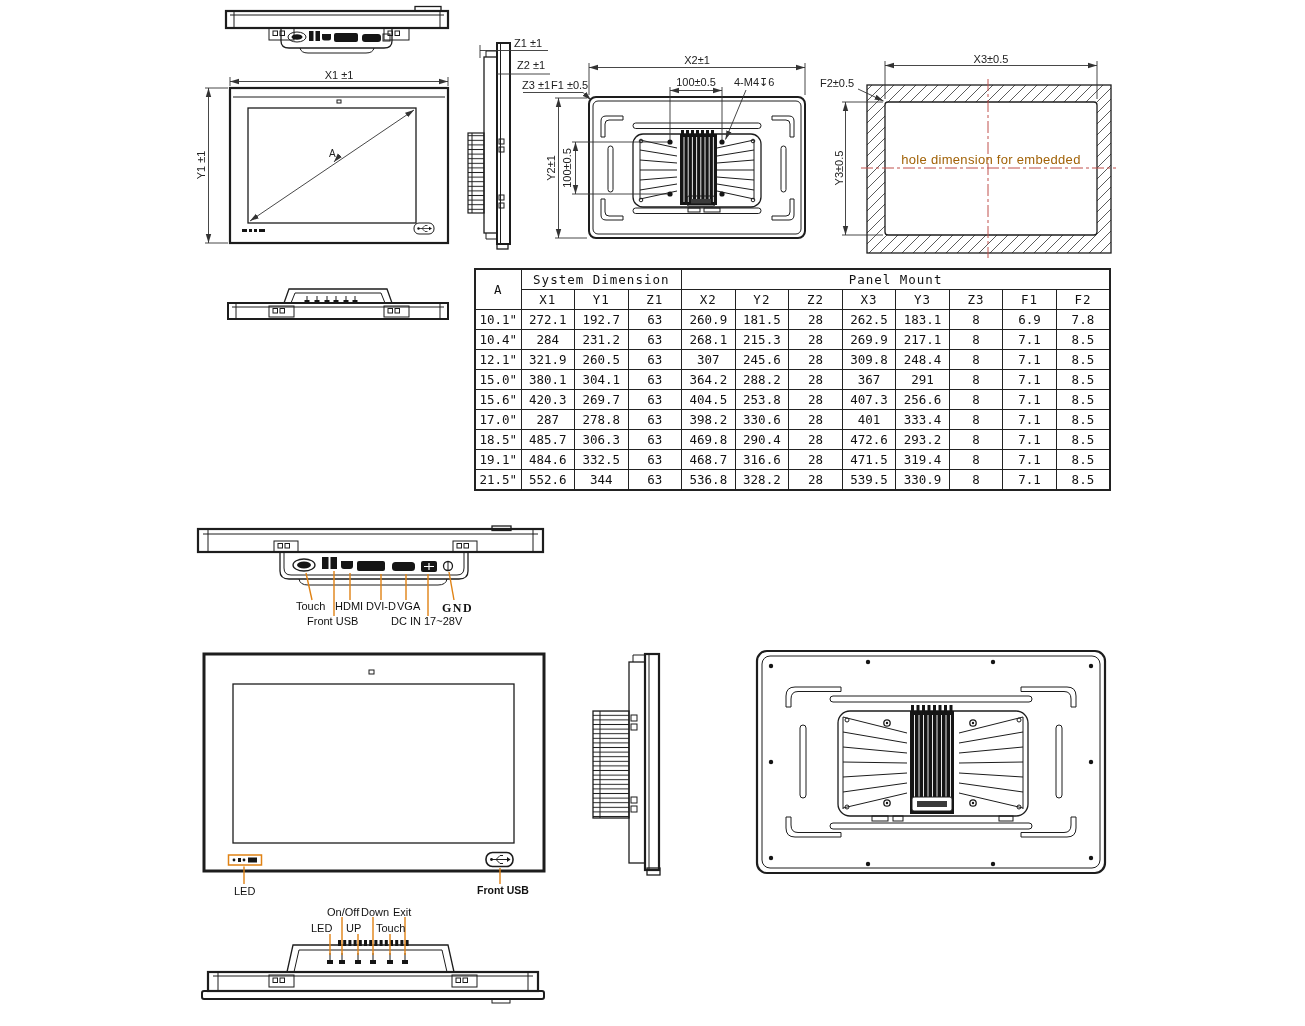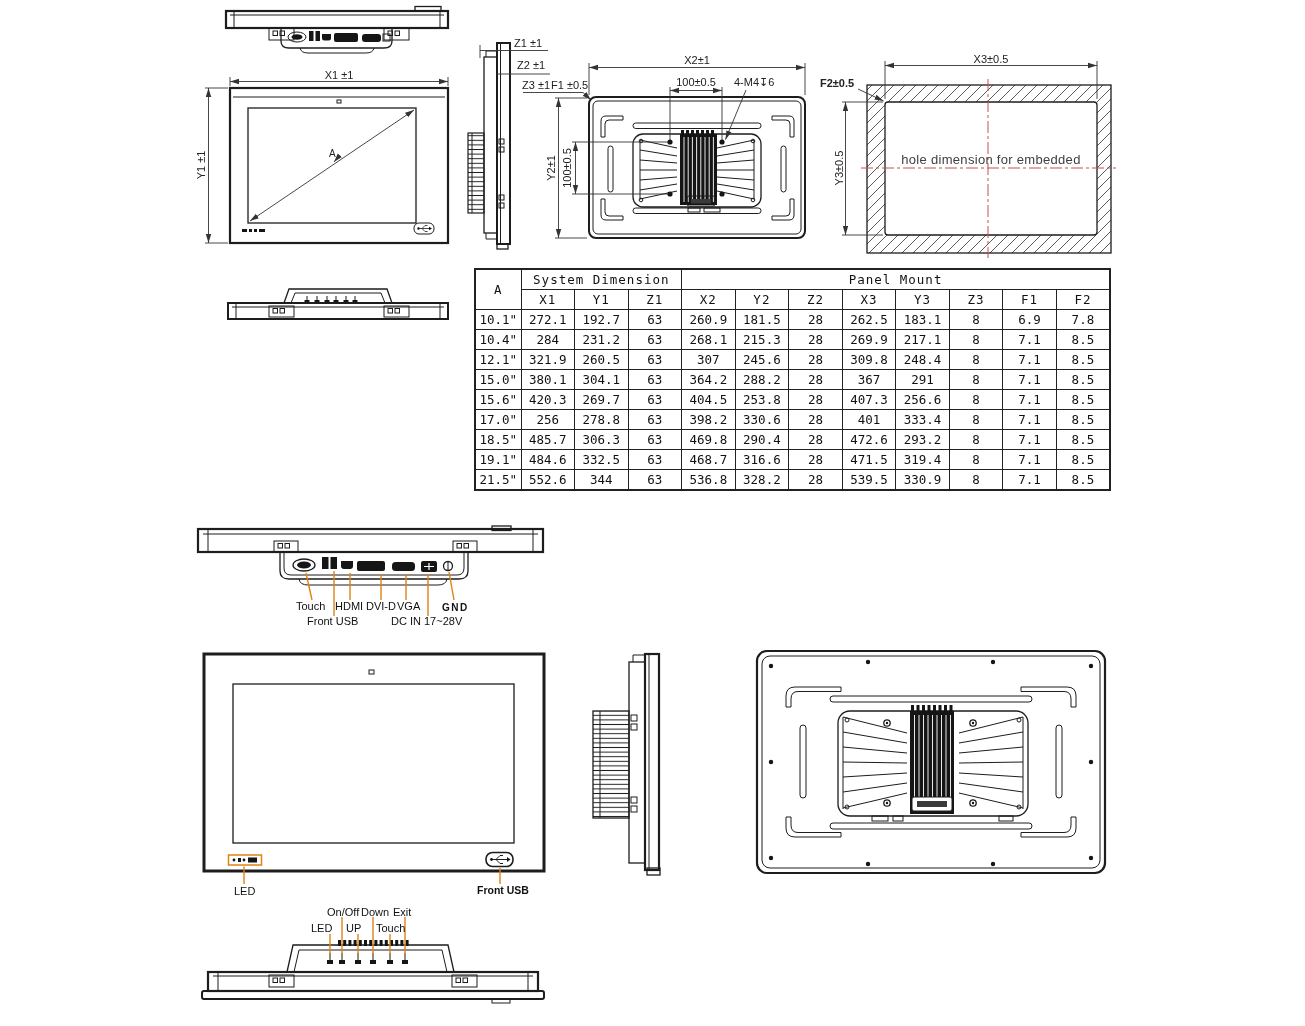--- a/index.html
+++ b/index.html
@@ -14,23 +14,23 @@
   .fl{fill:#151515;stroke:none;}
   .dl{stroke:#333;stroke-width:0.9;fill:none;}
   .org{stroke:#e08214;stroke-width:1.4;fill:none;}
   .red{stroke:#c0504d;stroke-width:1;fill:none;stroke-dasharray:12 3 3 3;}
   .wfin{stroke:#fff;stroke-width:0.9;}
   .lbl{position:absolute;font-family:"Liberation Sans",sans-serif;font-size:11px;color:#111;
        white-space:nowrap;line-height:1.1;}
   .ctr{transform:translateX(-50%);}
   .vert{transform:translate(-50%,-50%) rotate(-90deg);}
   .dim{color:#222;}
-  .gnd{font-size:10px;font-weight:700;letter-spacing:1.5px;}
+  .gnd{font-size:12px;font-weight:700;letter-spacing:1.5px;font-family:Liberation Serif, serif;}
   .bold{font-weight:700;font-size:10.5px;}
-  .caption{font-size:13px;color:#404040;letter-spacing:0.3px;}
+  .caption{font-size:13px;color:#a16207;letter-spacing:0.3px;}
   .alabel{font-size:10px;color:#222;}
   #dim-table{position:absolute;left:474px;top:268px;width:637px;border-collapse:collapse;
              table-layout:fixed;font-family:"DejaVu Sans Mono",monospace;font-size:12.5px;
              color:#111;background:#fff;border:2px solid #222;}
   #dim-table th,#dim-table td{border:1px solid #222;text-align:center;padding:0;height:19px;
              font-weight:normal;white-space:nowrap;overflow:hidden;}
   #dim-table thead th{letter-spacing:1px;}
 </style>
 </head>
 <body>
@@ -396,21 +396,21 @@
 <span class="lbl dim" style="left:517px;top:59px;">Z2 ±1</span>
 <span class="lbl dim" style="left:522px;top:79px;">Z3 ±1</span>
 <span class="lbl dim" style="left:551px;top:79px;">F1 ±0.5</span>
 
 <span class="lbl dim ctr" style="left:697px;top:54px;">X2±1</span>
 <span class="lbl dim ctr" style="left:696px;top:76px;">100±0.5</span>
 <span class="lbl dim" style="left:734px;top:76px;">4-M4↧6</span>
 <span class="lbl dim vert" style="left:551px;top:168px;">Y2±1</span>
 <span class="lbl dim vert" style="left:567px;top:168px;">100±0.5</span>
 
-<span class="lbl dim" style="left:820px;top:77px;font-weight:bold;">F2±0.5</span>
+<span class="lbl dim" style="left:820px;top:77px;">F2±0.5</span>
 <span class="lbl dim ctr" style="left:991px;top:53px;">X3±0.5</span>
 <span class="lbl dim vert" style="left:839px;top:168px;">Y3±0.5</span>
 <span class="lbl caption ctr" style="left:991px;top:153px;">hole dimension for embedded</span>
 
 <span class="lbl" style="left:296px;top:600px;">Touch</span>
 <span class="lbl" style="left:335px;top:600px;">HDMI</span>
 <span class="lbl" style="left:366px;top:600px;">DVI-D</span>
 <span class="lbl" style="left:397px;top:600px;">VGA</span>
 <span class="lbl gnd" style="left:442px;top:602px;">GND</span>
 <span class="lbl" style="left:307px;top:615px;">Front USB</span>
@@ -527,21 +527,21 @@
           <td>253.8</td>
           <td>28</td>
           <td>407.3</td>
           <td>256.6</td>
           <td>8</td>
           <td>7.1</td>
           <td>8.5</td>
         </tr>
         <tr>
           <td>17.0"</td>
-          <td>256</td>
+          <td>287</td>
           <td>278.8</td>
           <td>63</td>
           <td>398.2</td>
           <td>330.6</td>
           <td>28</td>
           <td>401</td>
           <td>333.4</td>
           <td>8</td>
           <td>7.1</td>
           <td>8.5</td>

